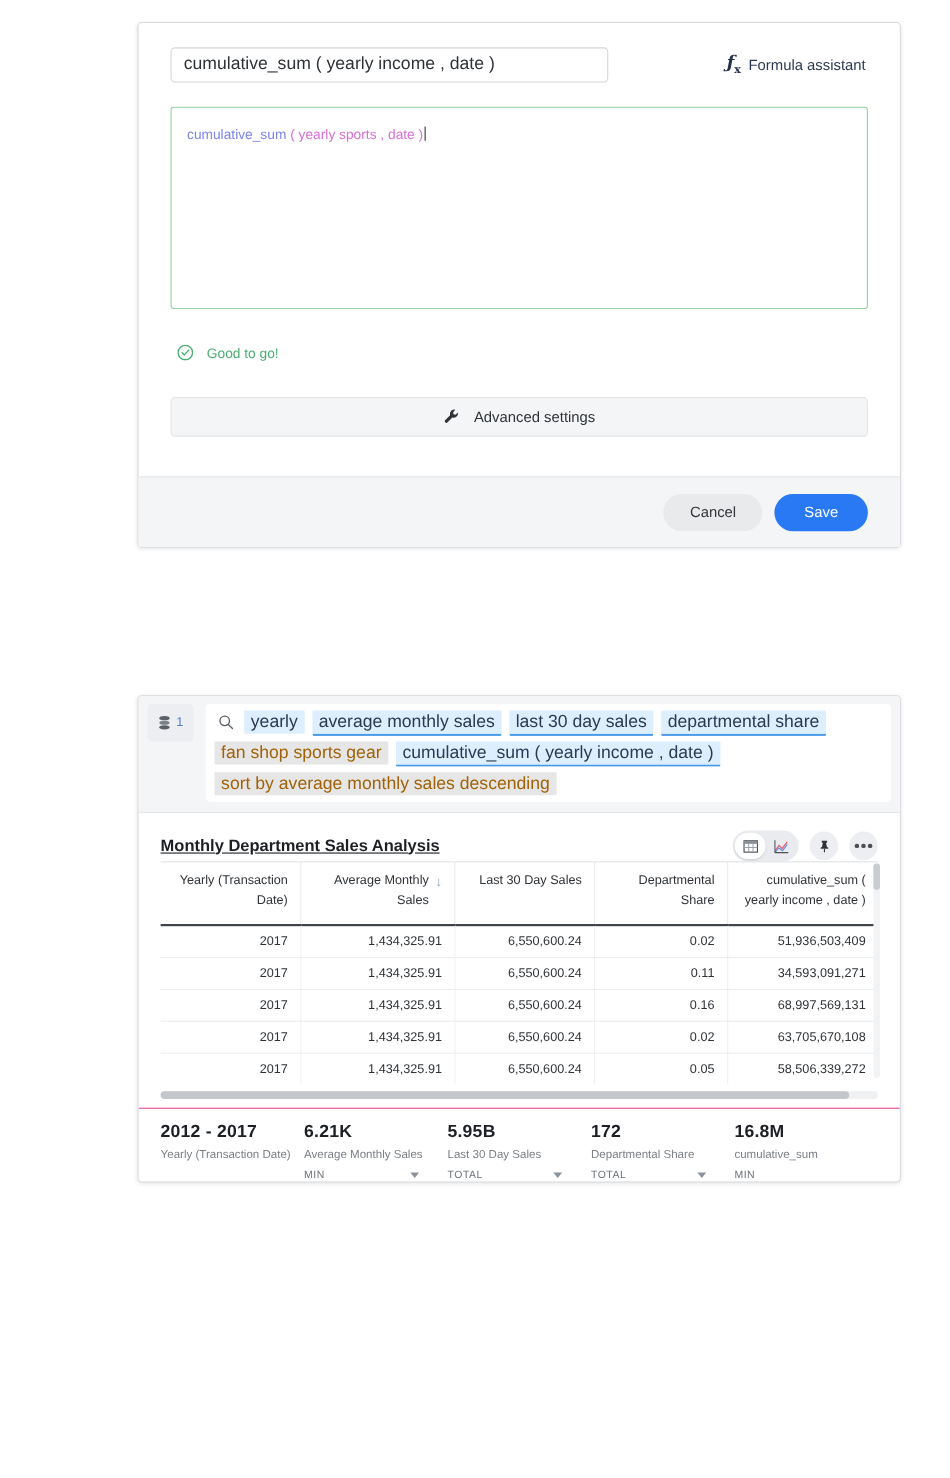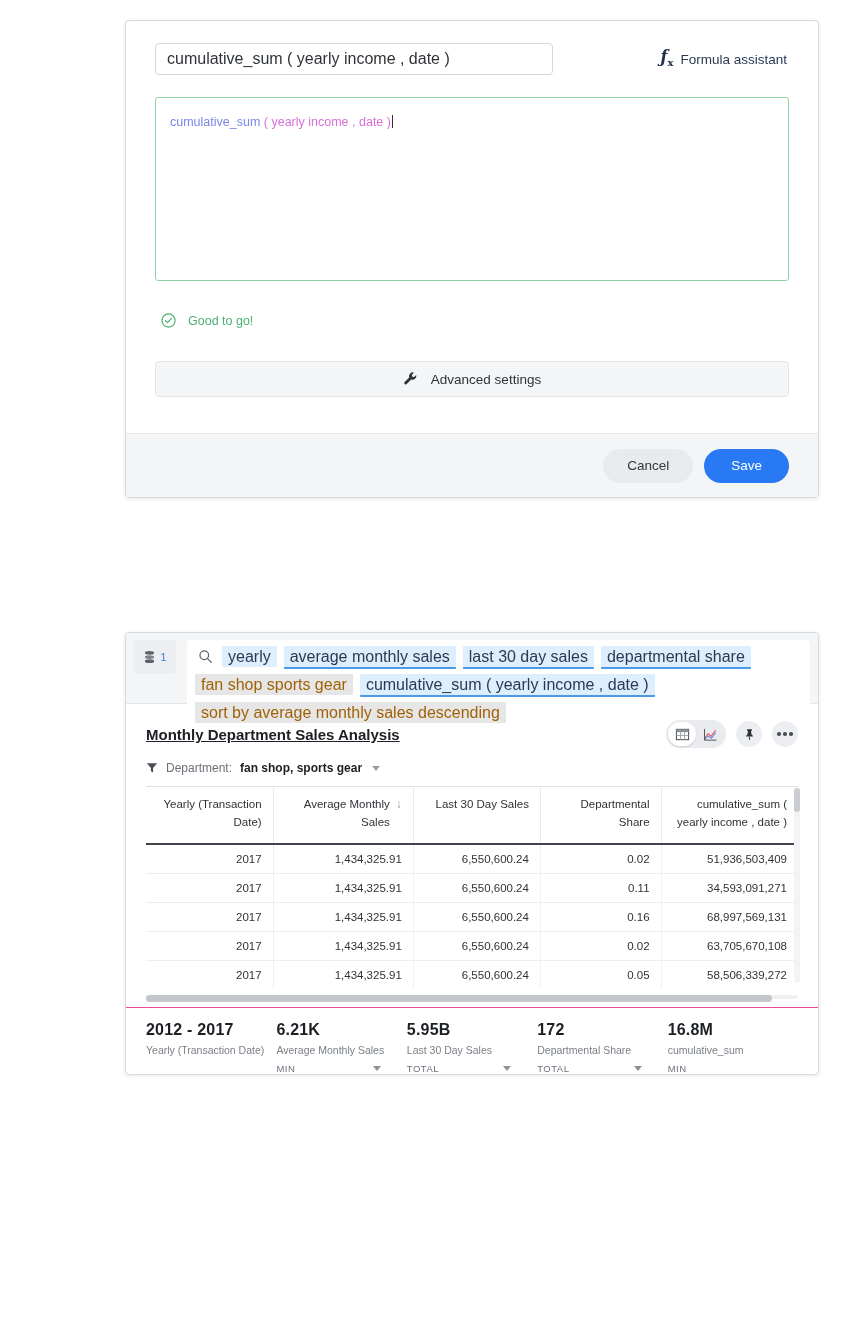--- a/index.html
+++ b/index.html
@@ -267,21 +267,21 @@
     <div class="fd-toprow">
       <input class="fd-name-input" type="text" value="cumulative_sum ( yearly income , date )" placeholder="Formula name" style="">
       <div class="fd-assistant">
         <span class="fx-icon">ƒ<sub>x</sub></span>
         <span>Formula assistant</span>
       </div>
     </div>
 
     <div class="fd-editor">
       <span class="tok-fn">cumulative_sum</span>
-      <span class="tok-arg">( yearly income , date )</span><span class="caret"></span>
+      <span class="tok-arg">( yearly sports , date )</span><span class="caret"></span>
     </div>
 
     <div class="fd-status">
       <svg class="check-icon" viewBox="0 0 16 16">
         <circle cx="8" cy="8" r="7" fill="none" stroke="#4caf72" stroke-width="1.3"></circle>
         <path d="M4.8 8.2 L7 10.3 L11.2 5.7" fill="none" stroke="#4caf72" stroke-width="1.3" stroke-linecap="round" stroke-linejoin="round"></path>
       </svg>
       <span class="fd-status-text">Good to go!</span>
     </div>
 
@@ -356,28 +356,20 @@
       <div class="round-btn">
         <div class="dots">
             <i></i>
             <i></i>
             <i></i>
           </div>
       </div>
     </div>
   </div>
 
-  <div class="filter-row">
-    <svg class="filter-icon" viewBox="0 0 12 12">
-      <path d="M0.8 1.2h10.4L7.1 6v4.4L4.9 9.2V6z" fill="#4b5057"></path>
-    </svg>
-    <span class="filter-label">Department:</span>
-    <span class="filter-value">fan shop, sports gear</span>
-    <span class="caret-down"></span>
-  </div>
 
   <div class="table-wrap">
     <table class="data">
       <thead>
         <tr>
           <th style="width:19.5%">
             <div class="th-inner">
                 <span>Yearly (Transaction Date)</span>
               </div>
           </th>

